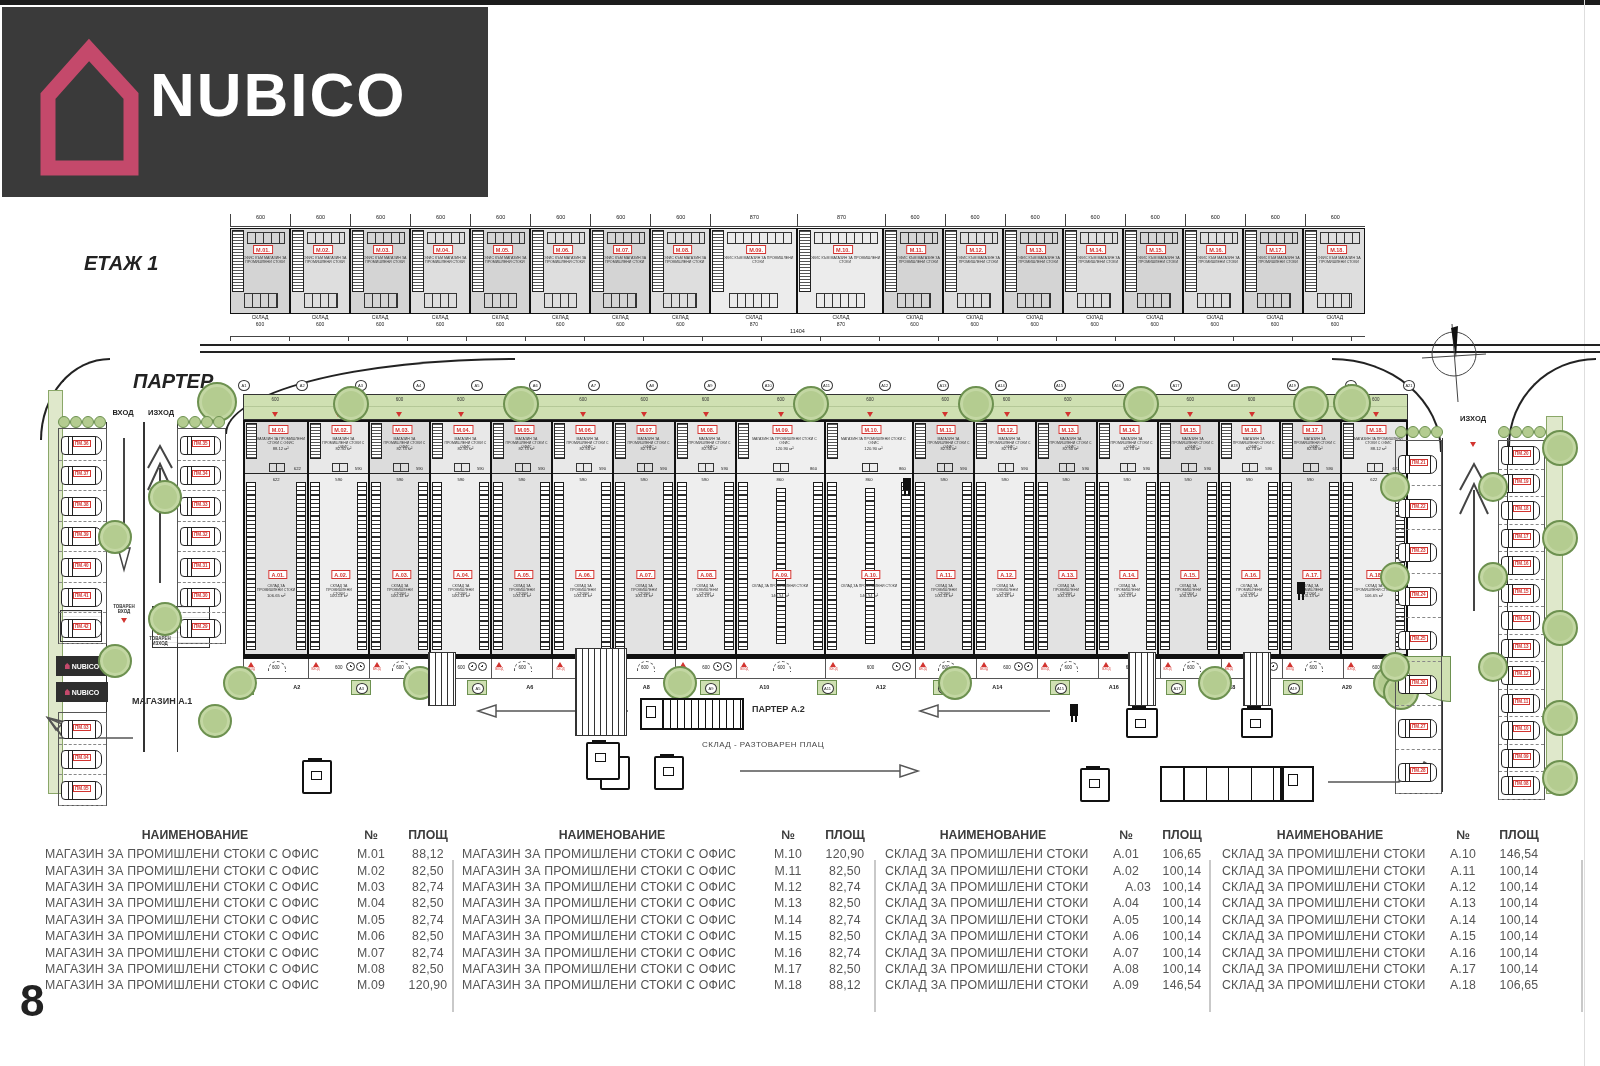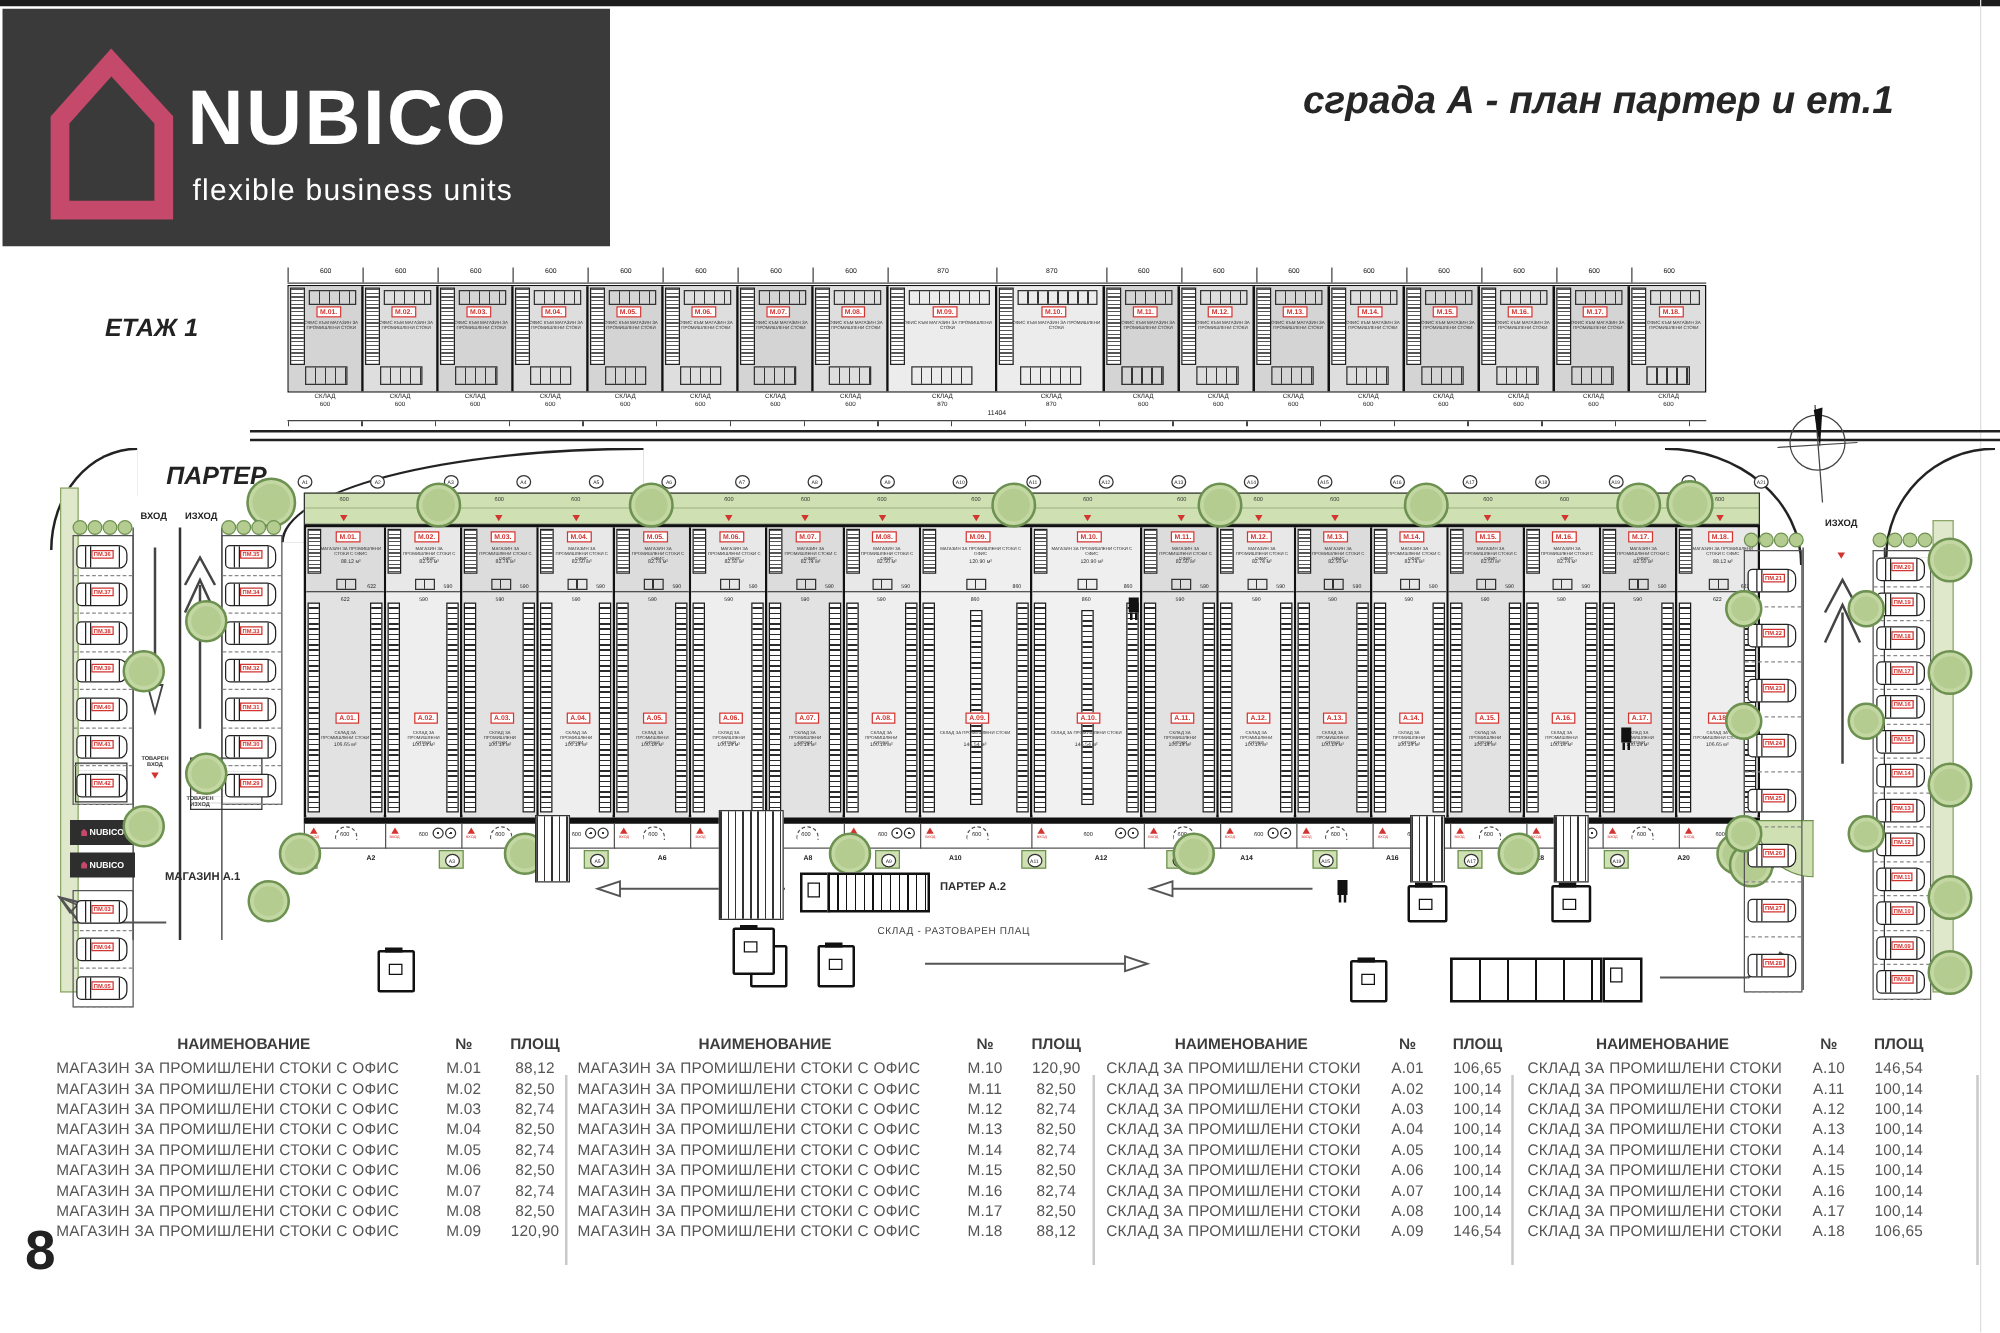--- a/index.html
+++ b/index.html
@@ -101,24 +101,22 @@
 <body>
 
 <div class="topbar"></div>
 <div class="edge-line"></div>
 
 <div class="logo-box">
   <svg style="left:30px;top:33px;" width="115" height="135" viewBox="0 0 115 135">
     <path d="M16 128 L16 56 L57 10 L99 56 L99 128 Z" fill="none" stroke="#c4496b" stroke-width="15"></path>
   </svg>
   <div class="brand">NUBICO</div>
-  <div class="tagline">flexible business units</div>
 </div>
 <div class="title-block">
-  <div class="sub-title">сграда А - план  партер и ет.1</div>
 </div>
 
 <div id="floor1">
   <div class="f1-label">ЕТАЖ 1</div>
   <div class="f1-strip">
     <div class="f1-dimrow">
         <span style="width: 60.0529px; box-sizing: border-box;">600</span>
         <span style="width: 60.0529px; box-sizing: border-box;">600</span>
         <span style="width: 60.0529px; box-sizing: border-box;">600</span>
         <span style="width: 60.0529px; box-sizing: border-box;">600</span>
@@ -1372,21 +1370,21 @@
         <span class="tno" style="width: 50px;">А.01</span>
         <span class="tarea" style="width: 62px;">106,65</span>
       </div>
       <div class="trow">
         <span class="tname" style="width: 216px;">СКЛАД ЗА ПРОМИШЛЕНИ СТОКИ</span>
         <span class="tno" style="width: 50px;">А.02</span>
         <span class="tarea" style="width: 62px;">100,14</span>
       </div>
       <div class="trow">
         <span class="tname" style="width: 216px;">СКЛАД ЗА ПРОМИШЛЕНИ СТОКИ</span>
-        <span class="tno" style="width: 50px;">А.03</span>
+        <span class="tno" style="width: 50px; text-align: right;">А.03</span>
         <span class="tarea" style="width: 62px;">100,14</span>
       </div>
       <div class="trow">
         <span class="tname" style="width: 216px;">СКЛАД ЗА ПРОМИШЛЕНИ СТОКИ</span>
         <span class="tno" style="width: 50px;">А.04</span>
         <span class="tarea" style="width: 62px;">100,14</span>
       </div>
       <div class="trow">
         <span class="tname" style="width: 216px;">СКЛАД ЗА ПРОМИШЛЕНИ СТОКИ</span>
         <span class="tno" style="width: 50px;">А.05</span>

